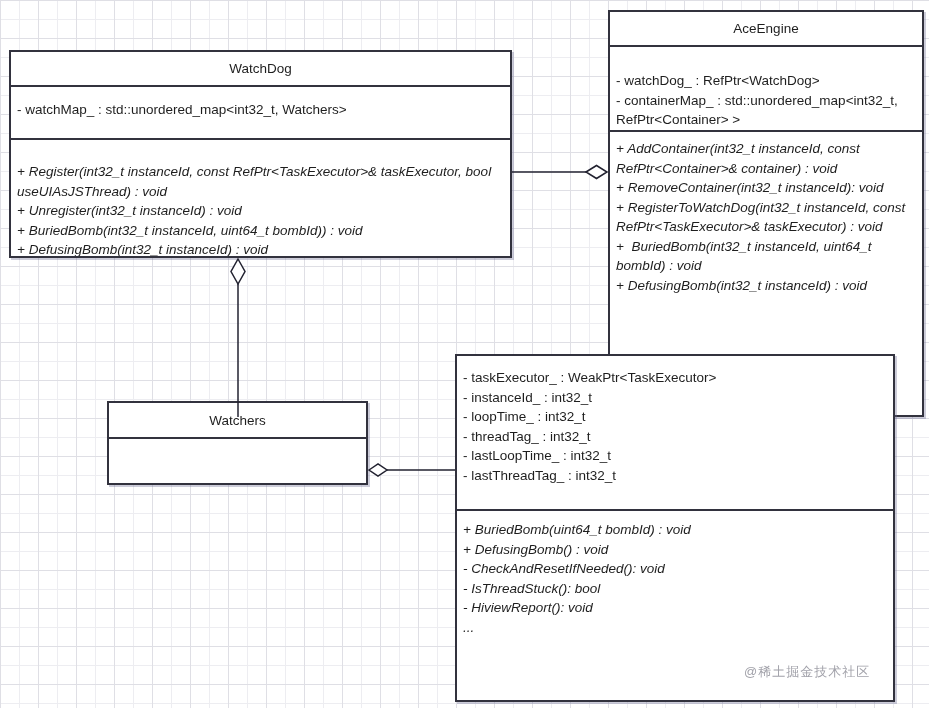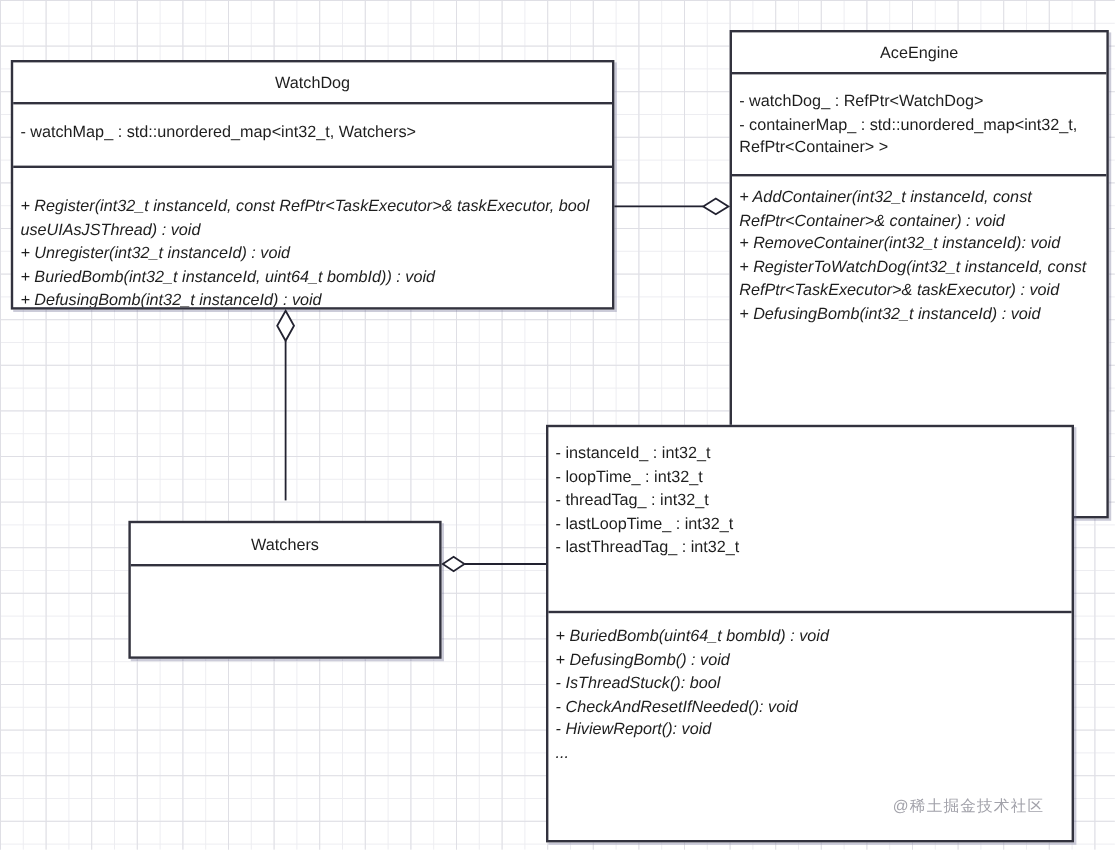--- a/index.html
+++ b/index.html
@@ -71,51 +71,53 @@
         <div class="member">- watchMap_ : std::unordered_map&lt;int32_t, Watchers&gt;</div>
       </div>
     <div class="compartment fill" style="padding-top:22px">
         <div class="member">+ Register(int32_t instanceId, const RefPtr&lt;TaskExecutor&gt;&amp; taskExecutor, bool useUIAsJSThread) : void</div>
         <div class="member">+ Unregister(int32_t instanceId) : void</div>
         <div class="member">+ BuriedBomb(int32_t instanceId, uint64_t bombId)) : void</div>
         <div class="member">+ DefusingBomb(int32_t instanceId) : void</div>
       </div>
   </div>
 
-  <div class="uml" style="left:608px;top:25px;width:316px;height:407px">
+  <div class="uml" style="left:608px;top:10px;width:316px;height:407px">
     <div class="title" style="height:35px">AceEngine</div>
-    <div class="compartment divided" style="height:85px;padding-top:12px">
+    <div class="compartment divided" style="height:85px;padding-top:24px">
         <div class="member">- watchDog_ : RefPtr&lt;WatchDog&gt;</div>
         <div class="member">- containerMap_ : std::unordered_map&lt;int32_t, RefPtr&lt;Container&gt; &gt;</div>
       </div>
     <div class="compartment fill" style="padding-top:7px">
         <div class="member">+ AddContainer(int32_t instanceId, const RefPtr&lt;Container&gt;&amp; container) : void</div>
         <div class="member">+ RemoveContainer(int32_t instanceId): void</div>
         <div class="member">+ RegisterToWatchDog(int32_t instanceId, const RefPtr&lt;TaskExecutor&gt;&amp; taskExecutor) : void</div>
+        <div class="member">+  BuriedBomb(int32_t instanceId, uint64_t bombId) : void</div>
         <div class="member">+ DefusingBomb(int32_t instanceId) : void</div>
       </div>
   </div>
 
-  <div class="uml" style="left:107px;top:434px;width:261px;height:115px">
+  <div class="uml" style="left:107px;top:401px;width:261px;height:84px">
     <div class="title" style="height:36px">Watchers</div>
   </div>
 
   <div class="uml" style="left:455px;top:354px;width:440px;height:348px">
     <div class="compartment divided" style="height:155px;padding-top:12px">
+        <div class="member">- taskExecutor_ : WeakPtr&lt;TaskExecutor&gt;</div>
         <div class="member">- instanceId_ : int32_t</div>
         <div class="member">- loopTime_ : int32_t</div>
         <div class="member">- threadTag_ : int32_t</div>
         <div class="member">- lastLoopTime_ : int32_t</div>
         <div class="member">- lastThreadTag_ : int32_t</div>
       </div>
     <div class="compartment fill" style="padding-top:9px">
         <div class="member">+ BuriedBomb(uint64_t bombId) : void</div>
         <div class="member">+ DefusingBomb() : void</div>
+        <div class="member">- CheckAndResetIfNeeded(): void</div>
         <div class="member">- IsThreadStuck(): bool</div>
-        <div class="member">- CheckAndResetIfNeeded(): void</div>
         <div class="member">- HiviewReport(): void</div>
         <div class="member">...</div>
       </div>
   </div>
 
   <svg class="relationship-layer" width="929" height="708" viewBox="0 0 929 708">
 
     <line x1="512" y1="172" x2="586" y2="172"></line>
     <polygon points="586,172 596.5,165.5 607,172 596.5,178.5"></polygon>
 

